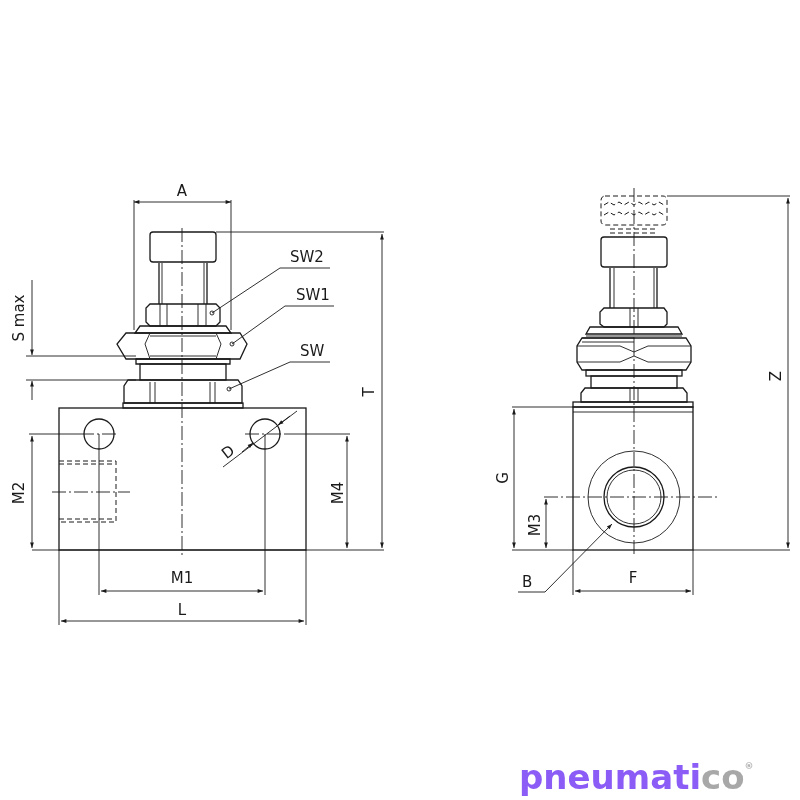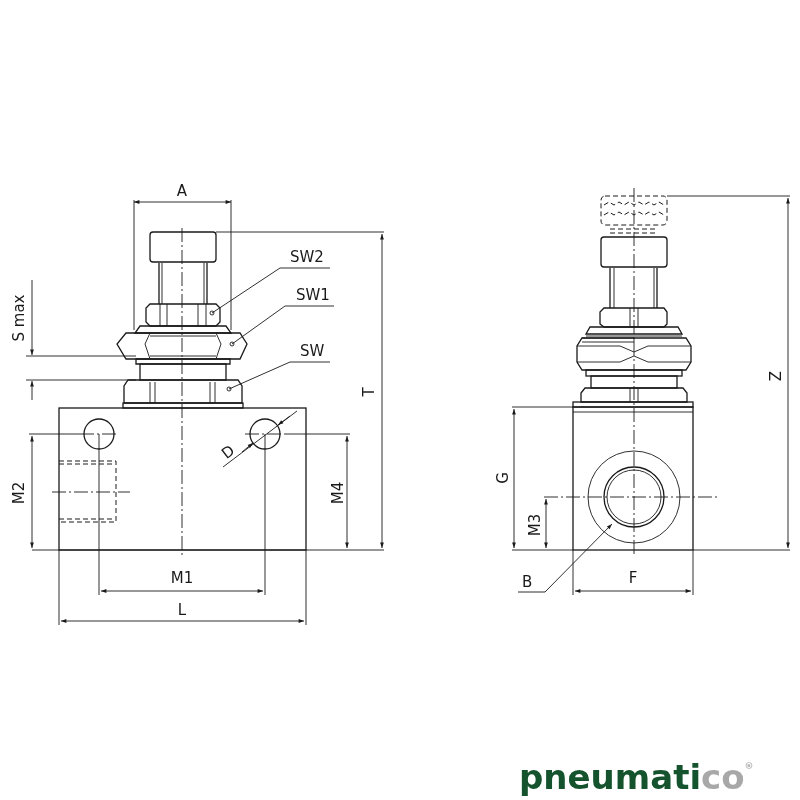--- a/index.html
+++ b/index.html
@@ -4,21 +4,21 @@
 <style>
   html, body { margin: 0; padding: 0; background: #ffffff; }
   body { width: 800px; height: 800px; position: relative; overflow: hidden; font-family: "DejaVu Sans", sans-serif; }
   svg { position: absolute; left: 0; top: 0; }
   .ln { stroke: #1a1a1a; stroke-width: 1.3; fill: none; }
   .thin { stroke: #1a1a1a; stroke-width: 0.9; fill: none; }
   .dash { stroke: #1a1a1a; stroke-width: 1; fill: none; stroke-dasharray: 5 3; }
   .center { stroke: #1a1a1a; stroke-width: 0.9; fill: none; stroke-dasharray: 14 3 2 3; }
   .lbl { font-family: "DejaVu Sans", sans-serif; font-size: 15px; fill: #1a1a1a; }
   .logo { position: absolute; left: 519px; top: 760px; font-family: "DejaVu Sans", sans-serif; font-weight: bold; font-size: 34px; letter-spacing: 0px; line-height: 1; }
-  .logo .p1 { color: #14532d; }
+  .logo .p1 { color: #8b5cf6; }
   .logo .p2 { color: #a8a8a8; text-align: right; }
   .logo .reg { color: #a8a8a8; font-size: 9px; vertical-align: top; position: relative; top: 2px; }
 </style>
 </head>
 <body>
 
 <svg width="800" height="800" viewBox="0 0 800 800">
   <defs>
     <pattern id="knurl" width="5" height="5" patternUnits="userSpaceOnUse">
       <path d="M0,0 L5,5 M5,0 L0,5" stroke="#1a1a1a" stroke-width="0.8"></path>

